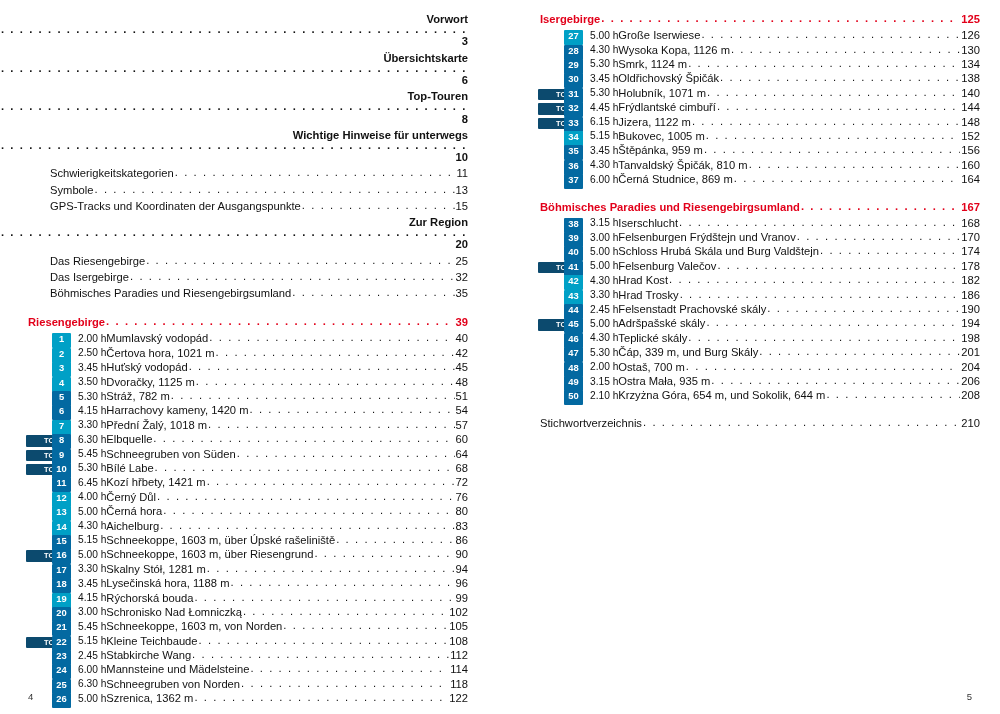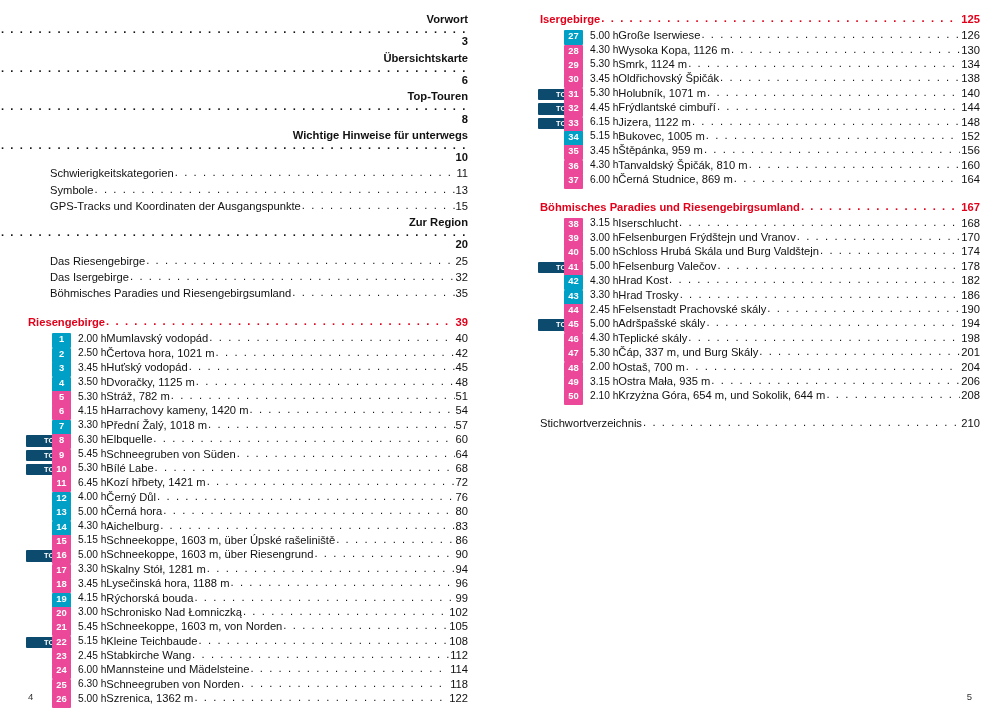--- a/index.html
+++ b/index.html
@@ -89,21 +89,21 @@
     top: 0;
     width: 19px;
     height: 15px;
     color: #ffffff;
     font-size: 9.4px;
     font-weight: bold;
     text-align: center;
     line-height: 12.5px;
     border-radius: 1px;
   }
-  .num.red { background: #ec4899; }
+  .num.red { background: #0369a1; }
   .num.blue { background: #00a0c6; }
   .tour .time {
     display: inline-block;
     width: 36px;
     margin-left: 24px;
     text-align: right;
     font-size: 10.2px;
   }
   .tour .name { flex: 0 0 auto; }
   .tour .dots {
@@ -550,21 +550,21 @@
         <div class="tour">
           <span class="num red">46</span>
           <span class="time">4.30 h</span>
           <span class="name">Teplické skály</span>
           <span class="dots">. . . . . . . . . . . . . . . . . . . . . . . . . . . . . . . . . . . . . . . . . . . . . . . . . . . . . . . . . . . . . . . . . . . . . . . . . . . . . . . . . . . . . . . . . . </span>
           <span class="page">198</span>
         </div>
         <div class="tour">
           <span class="num red">47</span>
           <span class="time">5.30 h</span>
-          <span class="name">Čáp, 337 m, und Burg Skály</span>
+          <span class="name">Čáp, 339 m, und Burg Skály</span>
           <span class="dots">. . . . . . . . . . . . . . . . . . . . . . . . . . . . . . . . . . . . . . . . . . . . . . . . . . . . . . . . . . . . . . . . . . . . . . . . . . . . . . . . . . . . . . . . . . </span>
           <span class="page">201</span>
         </div>
         <div class="tour">
           <span class="num red">48</span>
           <span class="time">2.00 h</span>
           <span class="name">Ostaš, 700 m</span>
           <span class="dots">. . . . . . . . . . . . . . . . . . . . . . . . . . . . . . . . . . . . . . . . . . . . . . . . . . . . . . . . . . . . . . . . . . . . . . . . . . . . . . . . . . . . . . . . . . </span>
           <span class="page">204</span>
         </div>

